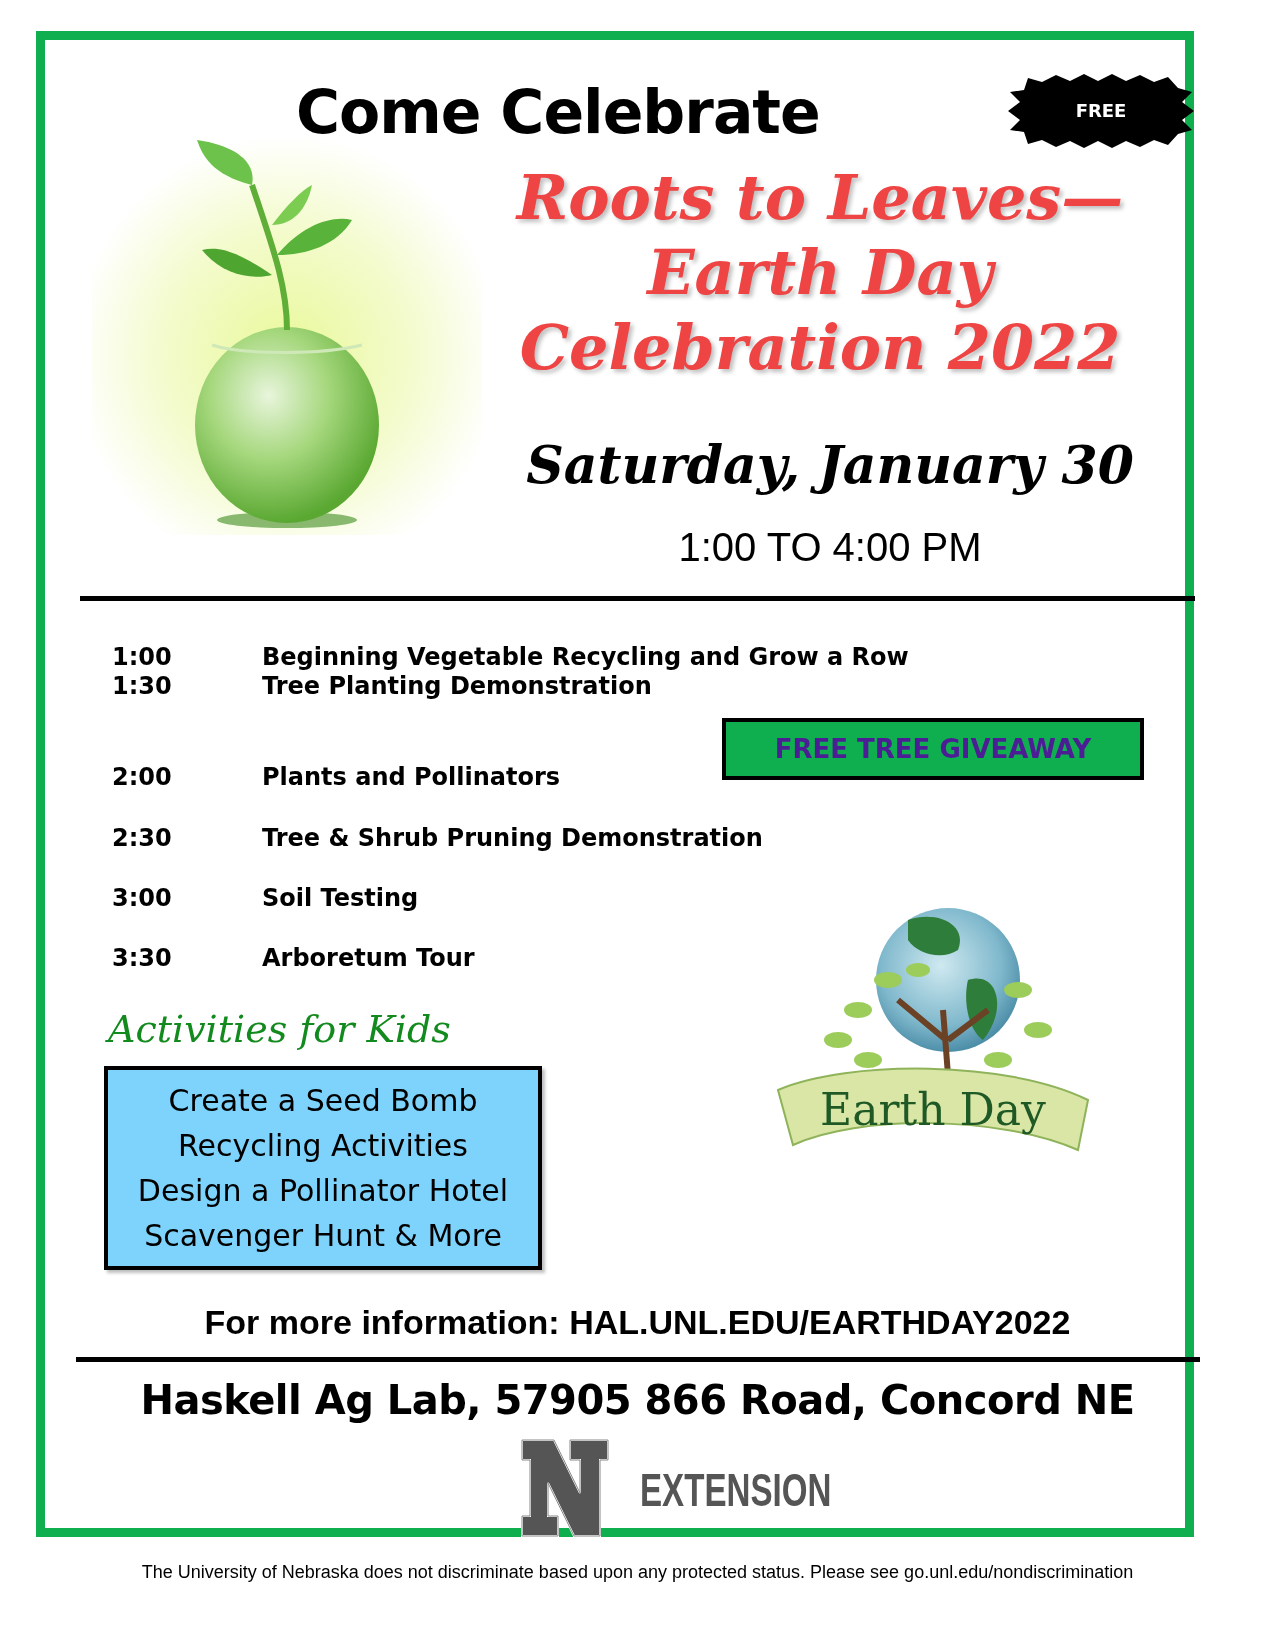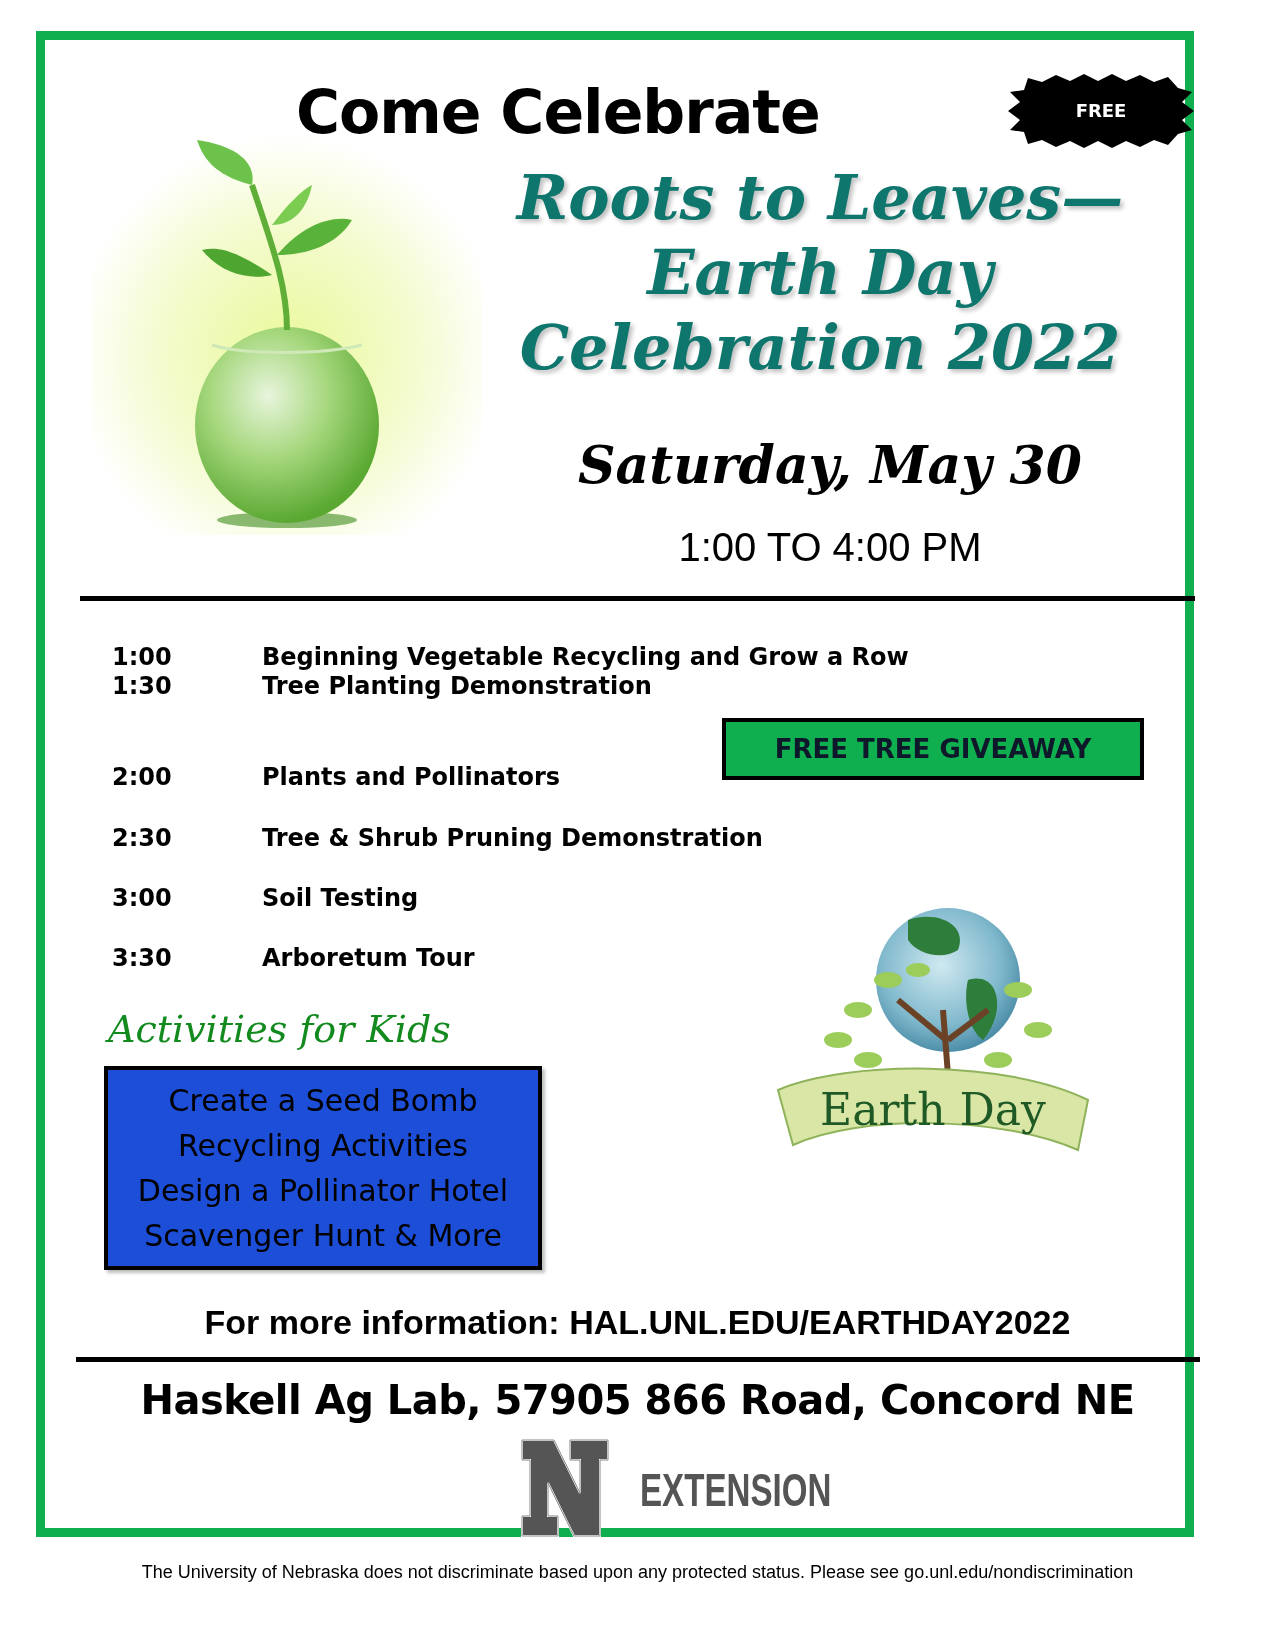--- a/index.html
+++ b/index.html
@@ -10,39 +10,39 @@
     .abs { position: absolute; }
     .come { left: 296px; top: 72px; font-family: "DejaVu Sans", sans-serif; font-weight: bold;
             font-size: 60px; letter-spacing: -1px; line-height: 80px; }
     .free-badge { left: 1008px; top: 72px; width: 186px; height: 78px; }
     .free-badge svg { position: absolute; left: 0; top: 0; }
     .free-badge span { position: absolute; left: 0; top: 0; width: 186px; height: 78px;
              line-height: 78px; text-align: center; color: #fff; font-weight: bold; font-size: 18px;
              font-family: "DejaVu Sans", sans-serif; }
     .title { left: 460px; top: 160px; width: 720px; text-align: center;
              font-family: "DejaVu Serif", serif; font-style: italic; font-weight: bold;
-             color: #0f766e; font-size: 62px; line-height: 75px;
+             color: #ef4444; font-size: 62px; line-height: 75px;
              text-shadow: 3px 3px 4px rgba(0,0,0,0.25); }
     .date { left: 520px; top: 430px; width: 620px; text-align: center;
             font-family: "DejaVu Serif", serif; font-style: italic; font-weight: bold;
             font-size: 52px; line-height: 70px; }
     .time { left: 560px; top: 522px; width: 540px; text-align: center;
             font-size: 40px; line-height: 50px; }
     .rule { height: 5px; background: #000; }
     .rule1 { left: 80px; top: 596px; width: 1115px; }
     .rule2 { left: 76px; top: 1357px; width: 1124px; }
     .sched-row { left: 112px; font-family: "DejaVu Sans", sans-serif; font-weight: bold;
                  font-size: 24px; height: 36px; line-height: 36px; }
     .sched-time { display: inline-block; width: 150px; }
     .giveaway { left: 722px; top: 718px; width: 422px; height: 62px; background: #0faf4f;
-                border: 4px solid #000; box-sizing: border-box; color: #0f172a; text-align: center;
+                border: 4px solid #000; box-sizing: border-box; color: #4c1d95; text-align: center;
                 font-family: "DejaVu Sans", sans-serif; font-weight: bold; font-size: 26px; line-height: 54px; }
     .kids-heading { left: 108px; top: 1004px; font-family: "DejaVu Serif", serif; font-style: italic;
                     color: #138a1e; font-size: 38px; line-height: 50px; }
-    .kids-box { left: 104px; top: 1066px; width: 438px; height: 204px; background: #1d4ed8;
+    .kids-box { left: 104px; top: 1066px; width: 438px; height: 204px; background: #7dd3fc;
                 border: 4px solid #000; box-sizing: border-box; text-align: center;
                 box-shadow: 3px 3px 3px rgba(0,0,0,0.25); padding-top: 8px; }
     .kids-box div { font-family: "DejaVu Sans", sans-serif; font-size: 30px; line-height: 45px; }
     .info { left: 80px; top: 1300px; width: 1115px; text-align: center; font-weight: bold;
             font-size: 34px; line-height: 44px; }
     .address { left: 60px; top: 1370px; width: 1155px; text-align: center;
                font-family: "DejaVu Sans", sans-serif; font-weight: bold; font-size: 40px; line-height: 60px; letter-spacing: -0.5px; }
     .ext { left: 640px; top: 1462px; font-family: "Liberation Sans", sans-serif; font-weight: bold;
            color: #555; font-size: 46px; line-height: 56px; transform: scaleX(0.72); transform-origin: left center; }
     .disclaimer { left: 60px; top: 1560px; width: 1155px; text-align: center;
@@ -89,21 +89,21 @@
     <path d="M120 210 C 150 220, 230 220, 270 210" stroke="#cfe8b8" stroke-width="3" fill="none"></path>
   </svg>
 </div>
 
 <div class="abs title">
   <div>Roots to Leaves—</div>
   <div>Earth Day</div>
   <div>Celebration 2022</div>
 </div>
 
-<div class="abs date">Saturday, May 30</div>
+<div class="abs date">Saturday, January 30</div>
 <div class="abs time">1:00 TO 4:00 PM</div>
 
 <div class="abs rule rule1"></div>
 
 <div class="abs sched-row" style="top:639px">
   <span class="sched-time">1:00</span><span>Beginning Vegetable Recycling and Grow a Row</span>
 </div>
 <div class="abs sched-row" style="top:668px">
   <span class="sched-time">1:30</span><span>Tree Planting Demonstration</span>
 </div>

